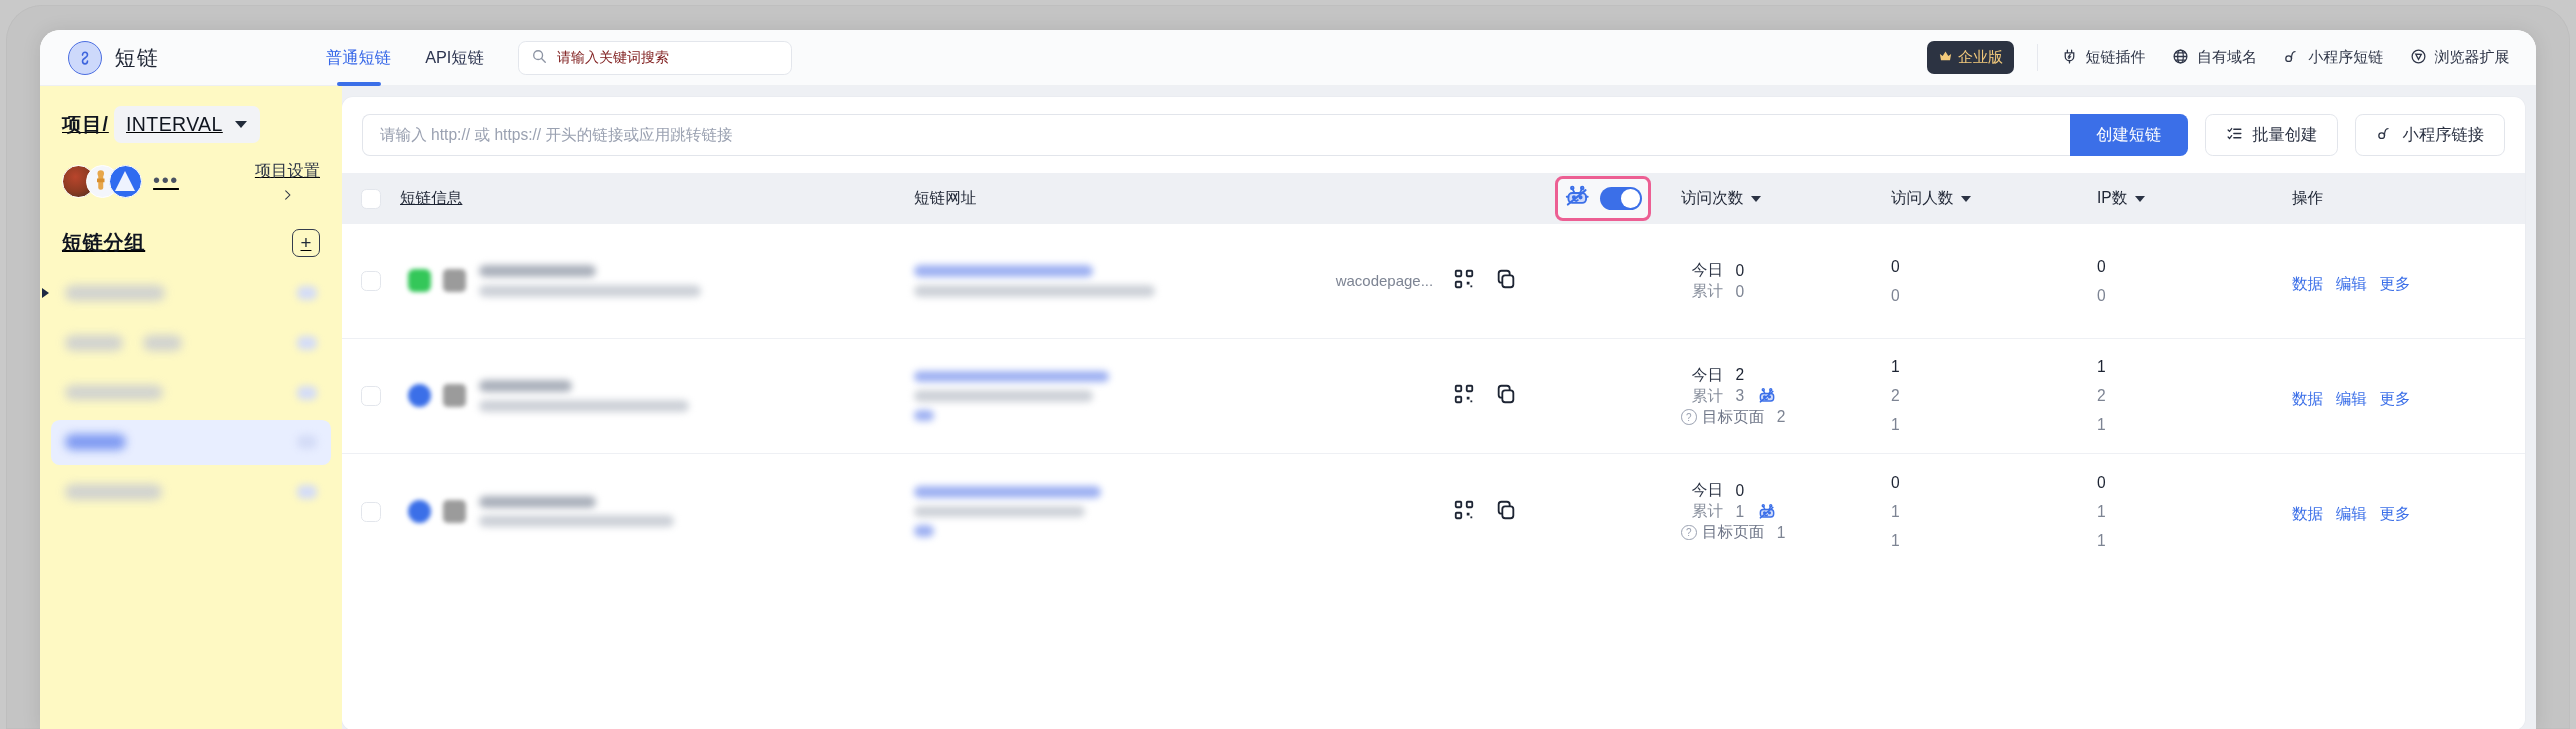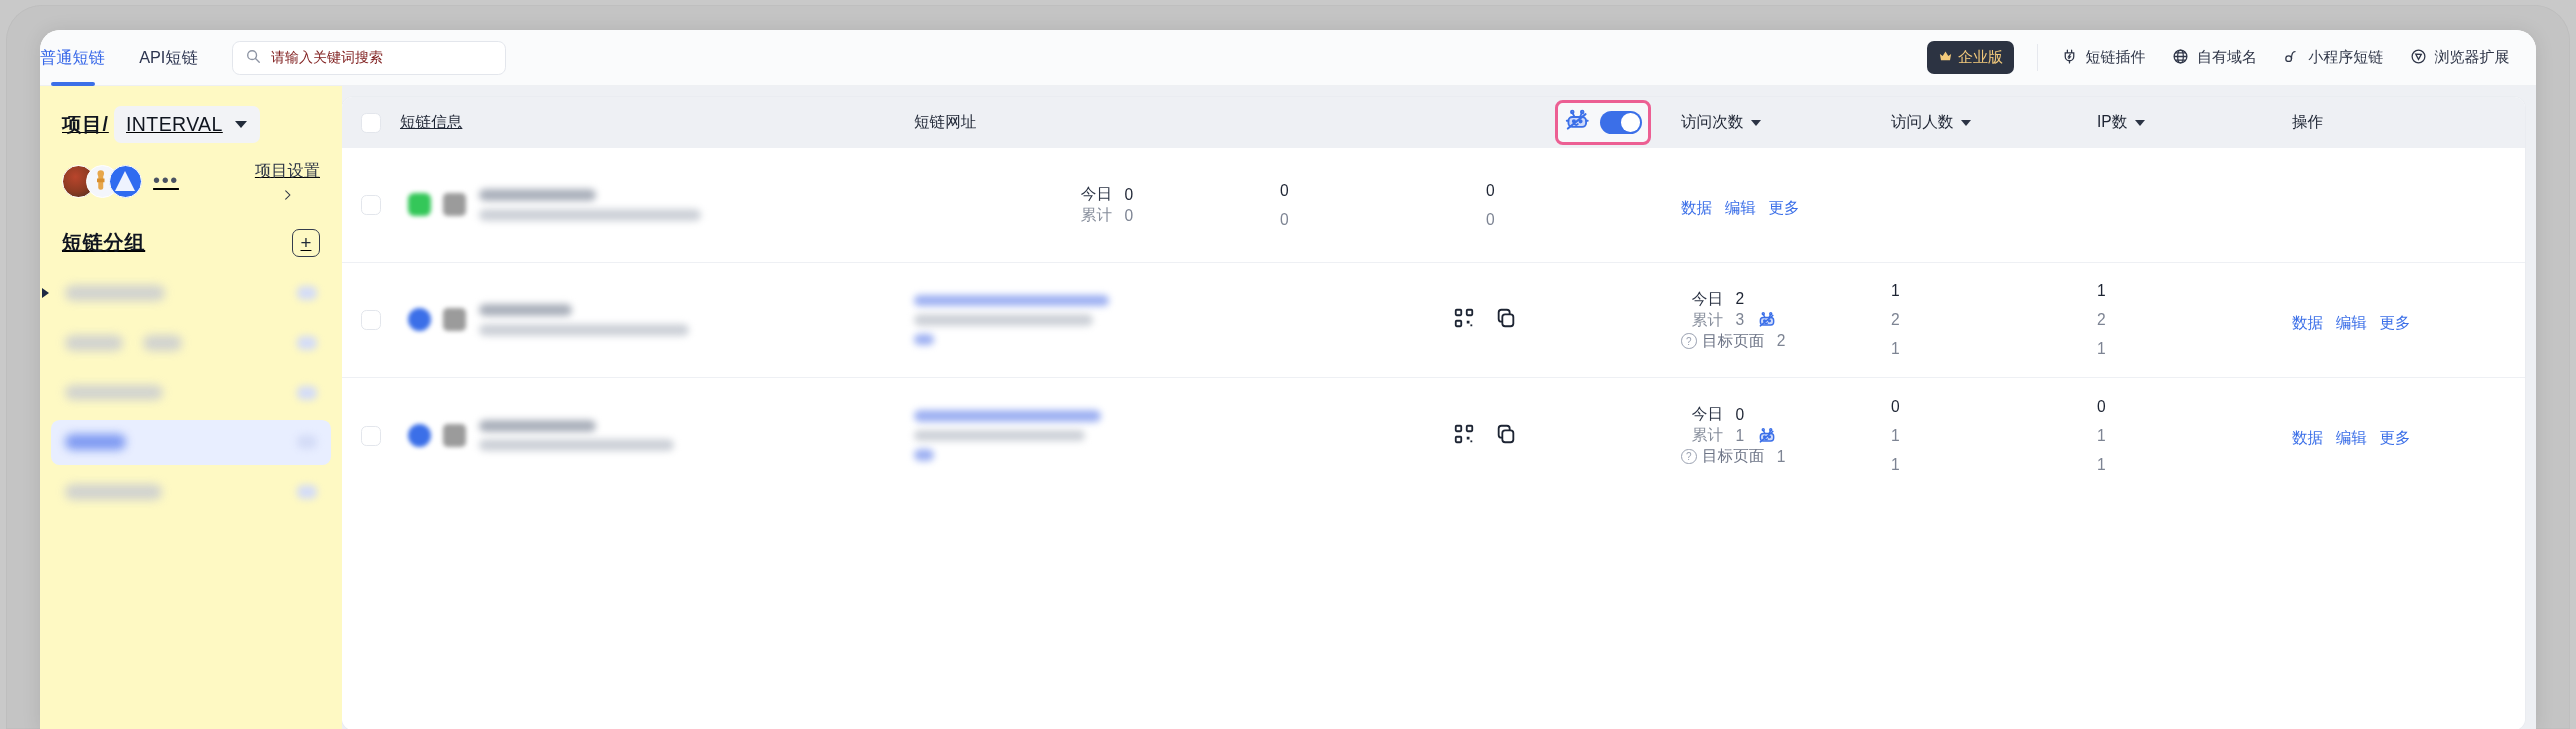--- a/index.html
+++ b/index.html
@@ -207,20 +207,28 @@
 </head>
 <body>
 
 <div id="desk">
   <div id="deskround"></div>
 
   <div id="window">
 
     <div class="topbar">
 
+      <div class="brand">
+        <div class="logo-circle">
+          <svg width="20" height="20" viewBox="0 0 24 24" fill="none" stroke="#3d64dd" stroke-width="1.9" stroke-linecap="round">
+            <path d="M9 8.5c0-2 1.4-3.5 3-3.5s3 1.6 3 3.5c0 3-6 4-6 7 0 1.9 1.4 3.5 3 3.5s3-1.6 3-3.5"></path>
+          </svg>
+        </div>
+        <div class="brand-name">短链</div>
+      </div>
 
       <div class="tabs">
         <div class="tab active">普通短链</div>
         <div class="tab">API短链</div>
       </div>
 
       <div class="search-box">
         <span>
           <svg width="16.3" height="16.3" viewBox="0 0 24 24" fill="none" stroke="#8d94a3" stroke-width="2" stroke-linecap="round">
             <circle cx="10.5" cy="10.5" r="6.5"></circle>
@@ -347,20 +355,41 @@
           <div class="grp-item">
             <span class="blurtext" style="width:97px"></span>
             <span class="blurcount"></span>
           </div>
         </div>
       </div>
 
       <div class="main">
         <div class="panel">
 
+          <div class="create-bar">
+            <div class="url-input">请输入 http:// 或 https:// 开头的链接或应用跳转链接</div>
+            <div class="btn-primary">创建短链</div>
+            <div class="btn-ghost">
+              <span>
+                <svg width="17" height="17" viewBox="0 0 24 24" fill="none" stroke="#2a3142" stroke-width="1.8" stroke-linecap="round">
+                  <path d="M3 7l2 2 3-4M3 17l2 2 3-4M11 6h10M11 12h10M11 18h10"></path>
+                </svg>
+              </span>
+              <span>批量创建</span>
+            </div>
+            <div class="btn-ghost">
+              <span>
+                <svg width="17" height="17" viewBox="0 0 24 24" fill="none" stroke="#2a3142" stroke-width="1.8" stroke-linecap="round">
+                  <circle cx="8" cy="15" r="4"></circle>
+                    <path d="M12 15c0-7 2-10 5-10"></path>
+                </svg>
+              </span>
+              <span>小程序链接</span>
+            </div>
+          </div>
 
           <div class="thead">
             <div class="col-cb">
               <div class="cb"></div>
             </div>
             <div class="col-info">短链信息</div>
             <div class="col-url">短链网址</div>
             <div class="col-bot">
               <div class="bot-hl">
                 <span>
@@ -390,20 +419,44 @@
                 <div class="cb"></div>
               </div>
             <div class="col-info info-cell">
               <span class="app-ico" style="background:#34c759"></span>
               <span class="app-ico" style="background:#9b9b9b;border-radius:4.7px"></span>
               <span class="blur-lines">
                 <span class="bl bl-dark" style="width:117px"></span>
                 <span class="bl" style="width:222px"></span>
               </span>
             </div>
+            <div class="col-url url-cell">
+              <span class="url-blur">
+                <span class="bl bl-blue" style="width:179px"></span>
+                <span class="bl" style="width:241px"></span>
+              </span>
+              <span class="url-tail">wacodepage...</span>
+              <span class="url-icons">
+                <span>
+                  <svg width="22" height="22" viewBox="0 0 24 24" fill="#1d2433">
+                      <rect x="3" y="3" width="6" height="6" rx="1" fill="none" stroke="#1d2433" stroke-width="2"></rect>
+                      <rect x="15" y="3" width="6" height="6" rx="1" fill="none" stroke="#1d2433" stroke-width="2"></rect>
+                      <rect x="3" y="15" width="6" height="6" rx="1" fill="none" stroke="#1d2433" stroke-width="2"></rect>
+                      <rect x="15" y="15" width="3" height="3"></rect>
+                      <rect x="19" y="19" width="2" height="2"></rect>
+                    </svg>
+                </span>
+                <span>
+                  <svg width="22" height="22" viewBox="0 0 24 24" fill="none" stroke="#1d2433" stroke-width="2">
+                      <rect x="8" y="8" width="12" height="13" rx="3"></rect>
+                      <path d="M16 8V6a3 3 0 0 0-3-3H7a3 3 0 0 0-3 3v7a3 3 0 0 0 3 3h1"></path>
+                    </svg>
+                </span>
+              </span>
+            </div>
             <div class="col-bot"></div>
             <div class="col-pv">
               <div class="stat-col">
                 <div class="stat-row">
                     <span class="stat-lbl">今日</span>
                     <span class="stat-val">0</span>
                   </div>
                 <div class="stat-row">
                     <span class="stat-lbl dim">累计</span>
                     <span class="stat-val dim">0</span>

